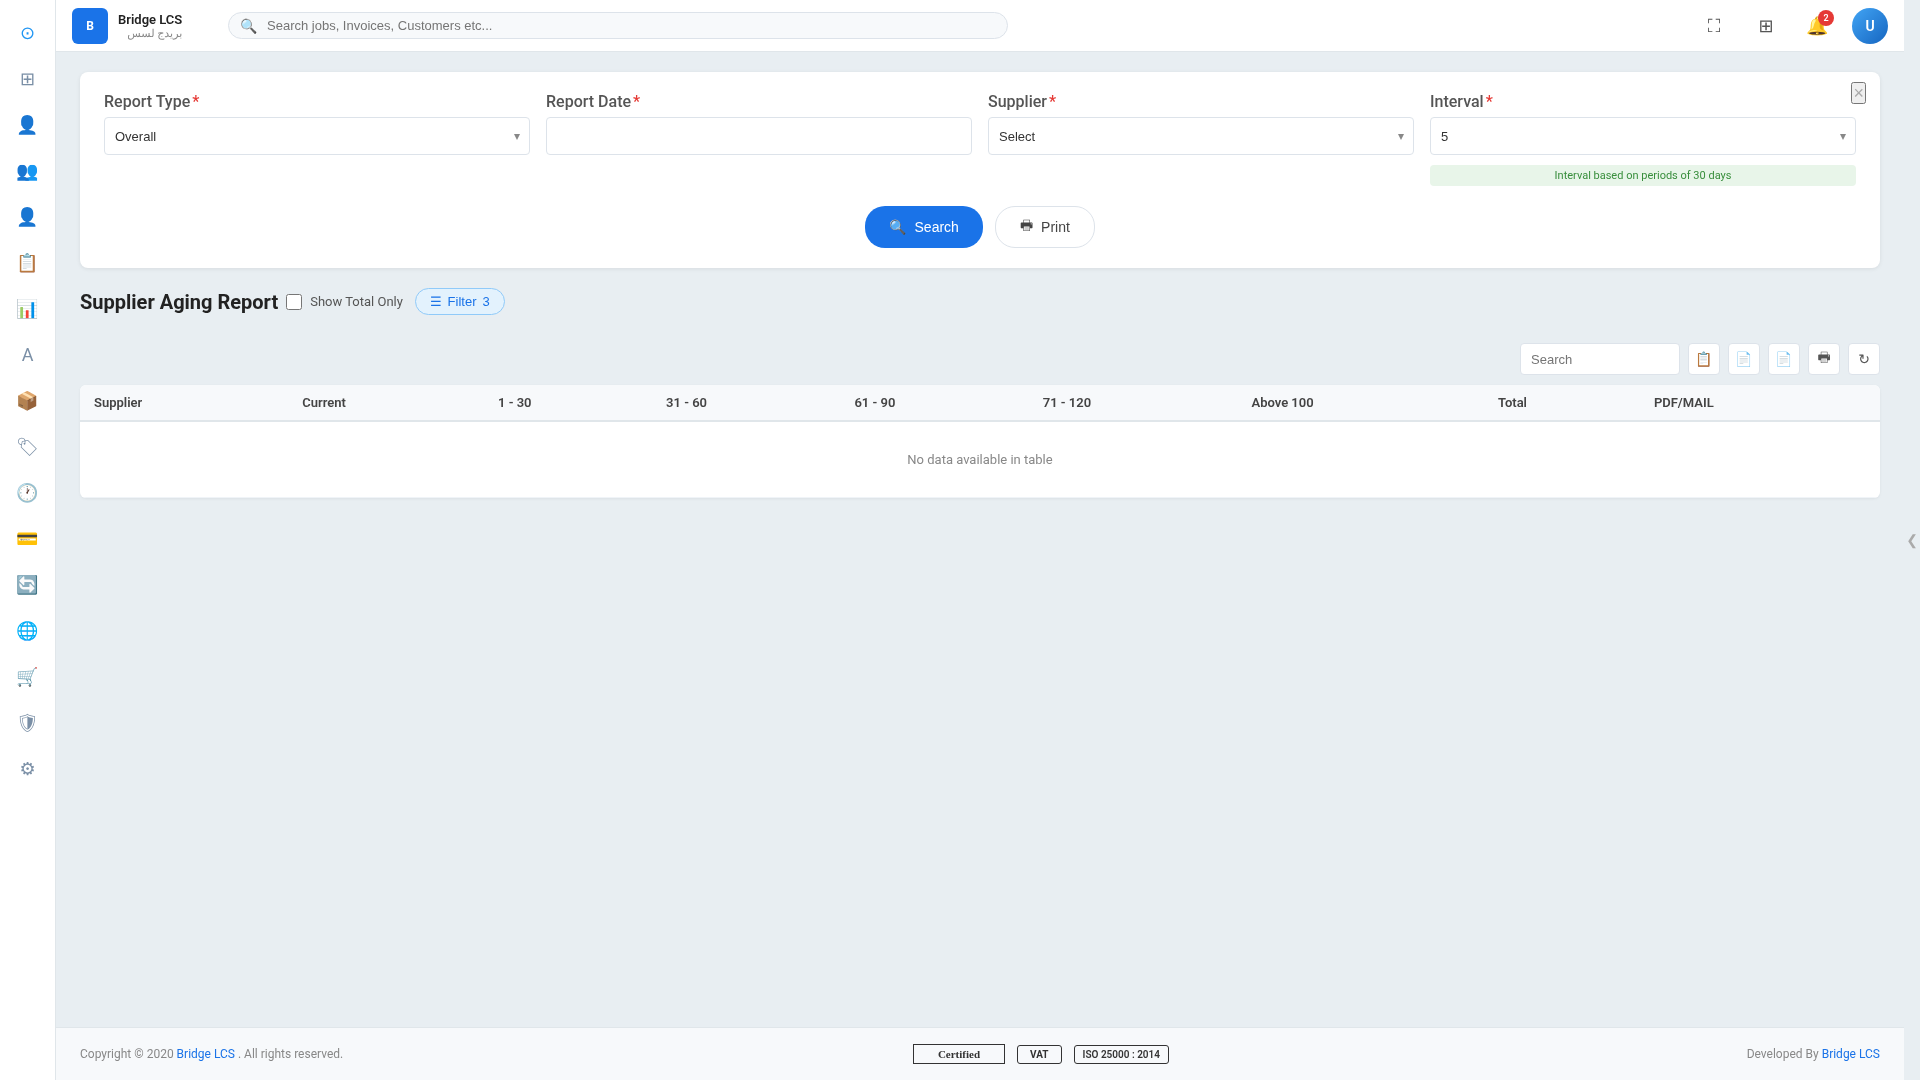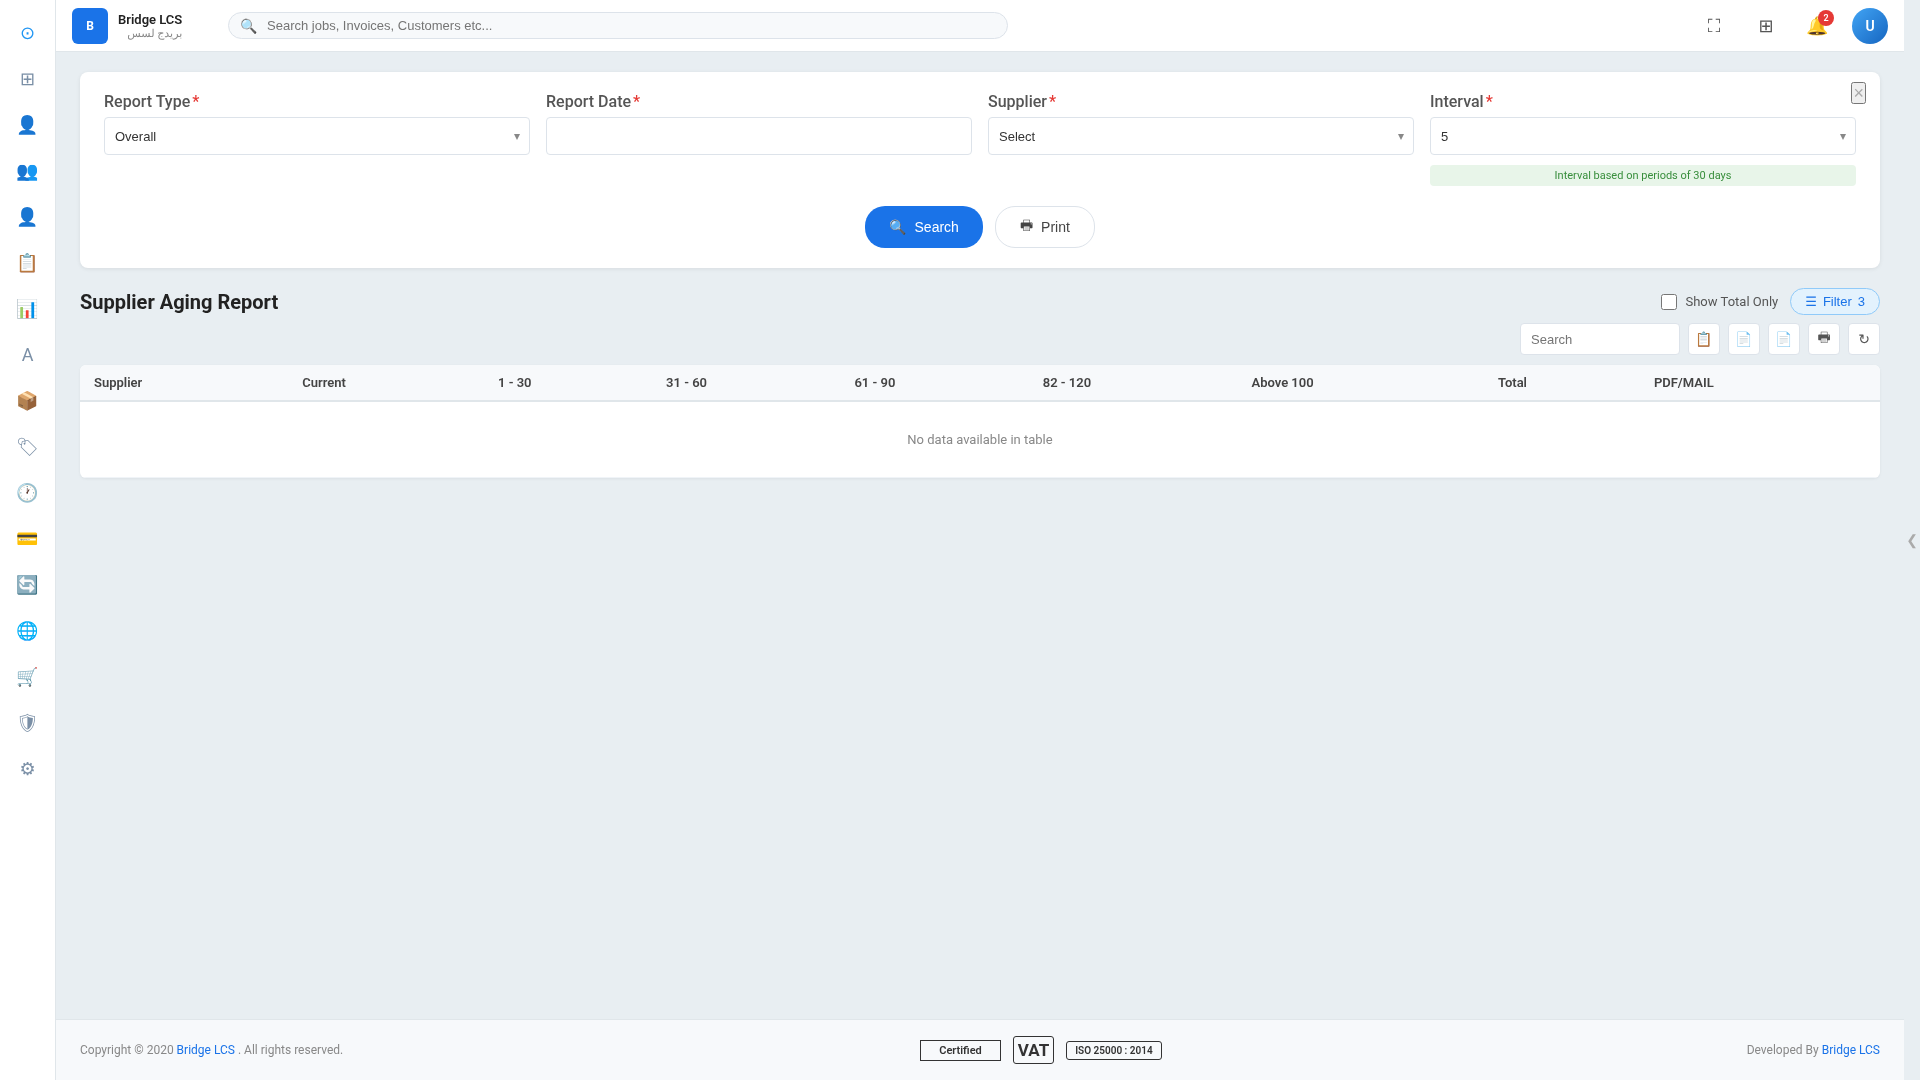--- a/index.html
+++ b/index.html
@@ -254,22 +254,21 @@
       display: flex;
       align-items: center;
       gap: 8px;
     }
 
     
     .report-section { }
     .report-header {
       display: flex;
       align-items: center;
-      justify-content: space-between;
-      margin-bottom: 8px;
+      margin-bottom: 28px;
     }
     .report-title {
       font-size: 20px;
       font-weight: 700;
       color: #222;
     }
     .report-header-right {
       display: flex;
       align-items: center;
       gap: 12px;
@@ -373,30 +372,31 @@
     .footer-left { font-size: 12px; color: #888; }
     .footer-left a { color: #1a73e8; text-decoration: none; }
     .footer-center {
       display: flex;
       align-items: center;
       gap: 12px;
     }
     .certified-badge {
       border: 1px solid #333;
       border-radius: 0;
-      padding: 3px 18px;
+      padding: 3px 24px;
       font-size: 11px;
       font-weight: 600;
       color: #333;
+      font-family: Liberation Serif, serif;
     }
     .vat-badge {
       border: 1px solid #333;
       border-radius: 3px;
-      padding: 3px 4px;
-      font-size: 17px;
+      padding: 3px 12px;
+      font-size: 10px;
       font-weight: 700;
       color: #333;
     }
     .iso-badge {
       border: 1px solid #333;
       border-radius: 3px;
       padding: 3px 8px;
       font-size: 10px;
       font-weight: 600;
       color: #333;
@@ -612,21 +612,21 @@
       </div>
 
       <table class="data-table">
         <thead>
           <tr>
             <th>Supplier</th>
             <th>Current</th>
             <th>1 - 30</th>
             <th>31 - 60</th>
             <th>61 - 90</th>
-            <th>82 - 120</th>
+            <th>71 - 120</th>
             <th>Above 100</th>
             <th>Total</th>
             <th>PDF/MAIL</th>
           </tr>
         </thead>
         <tbody>
           <tr class="no-data-row">
             <td colspan="9">No data available in table</td>
           </tr>
         </tbody>

